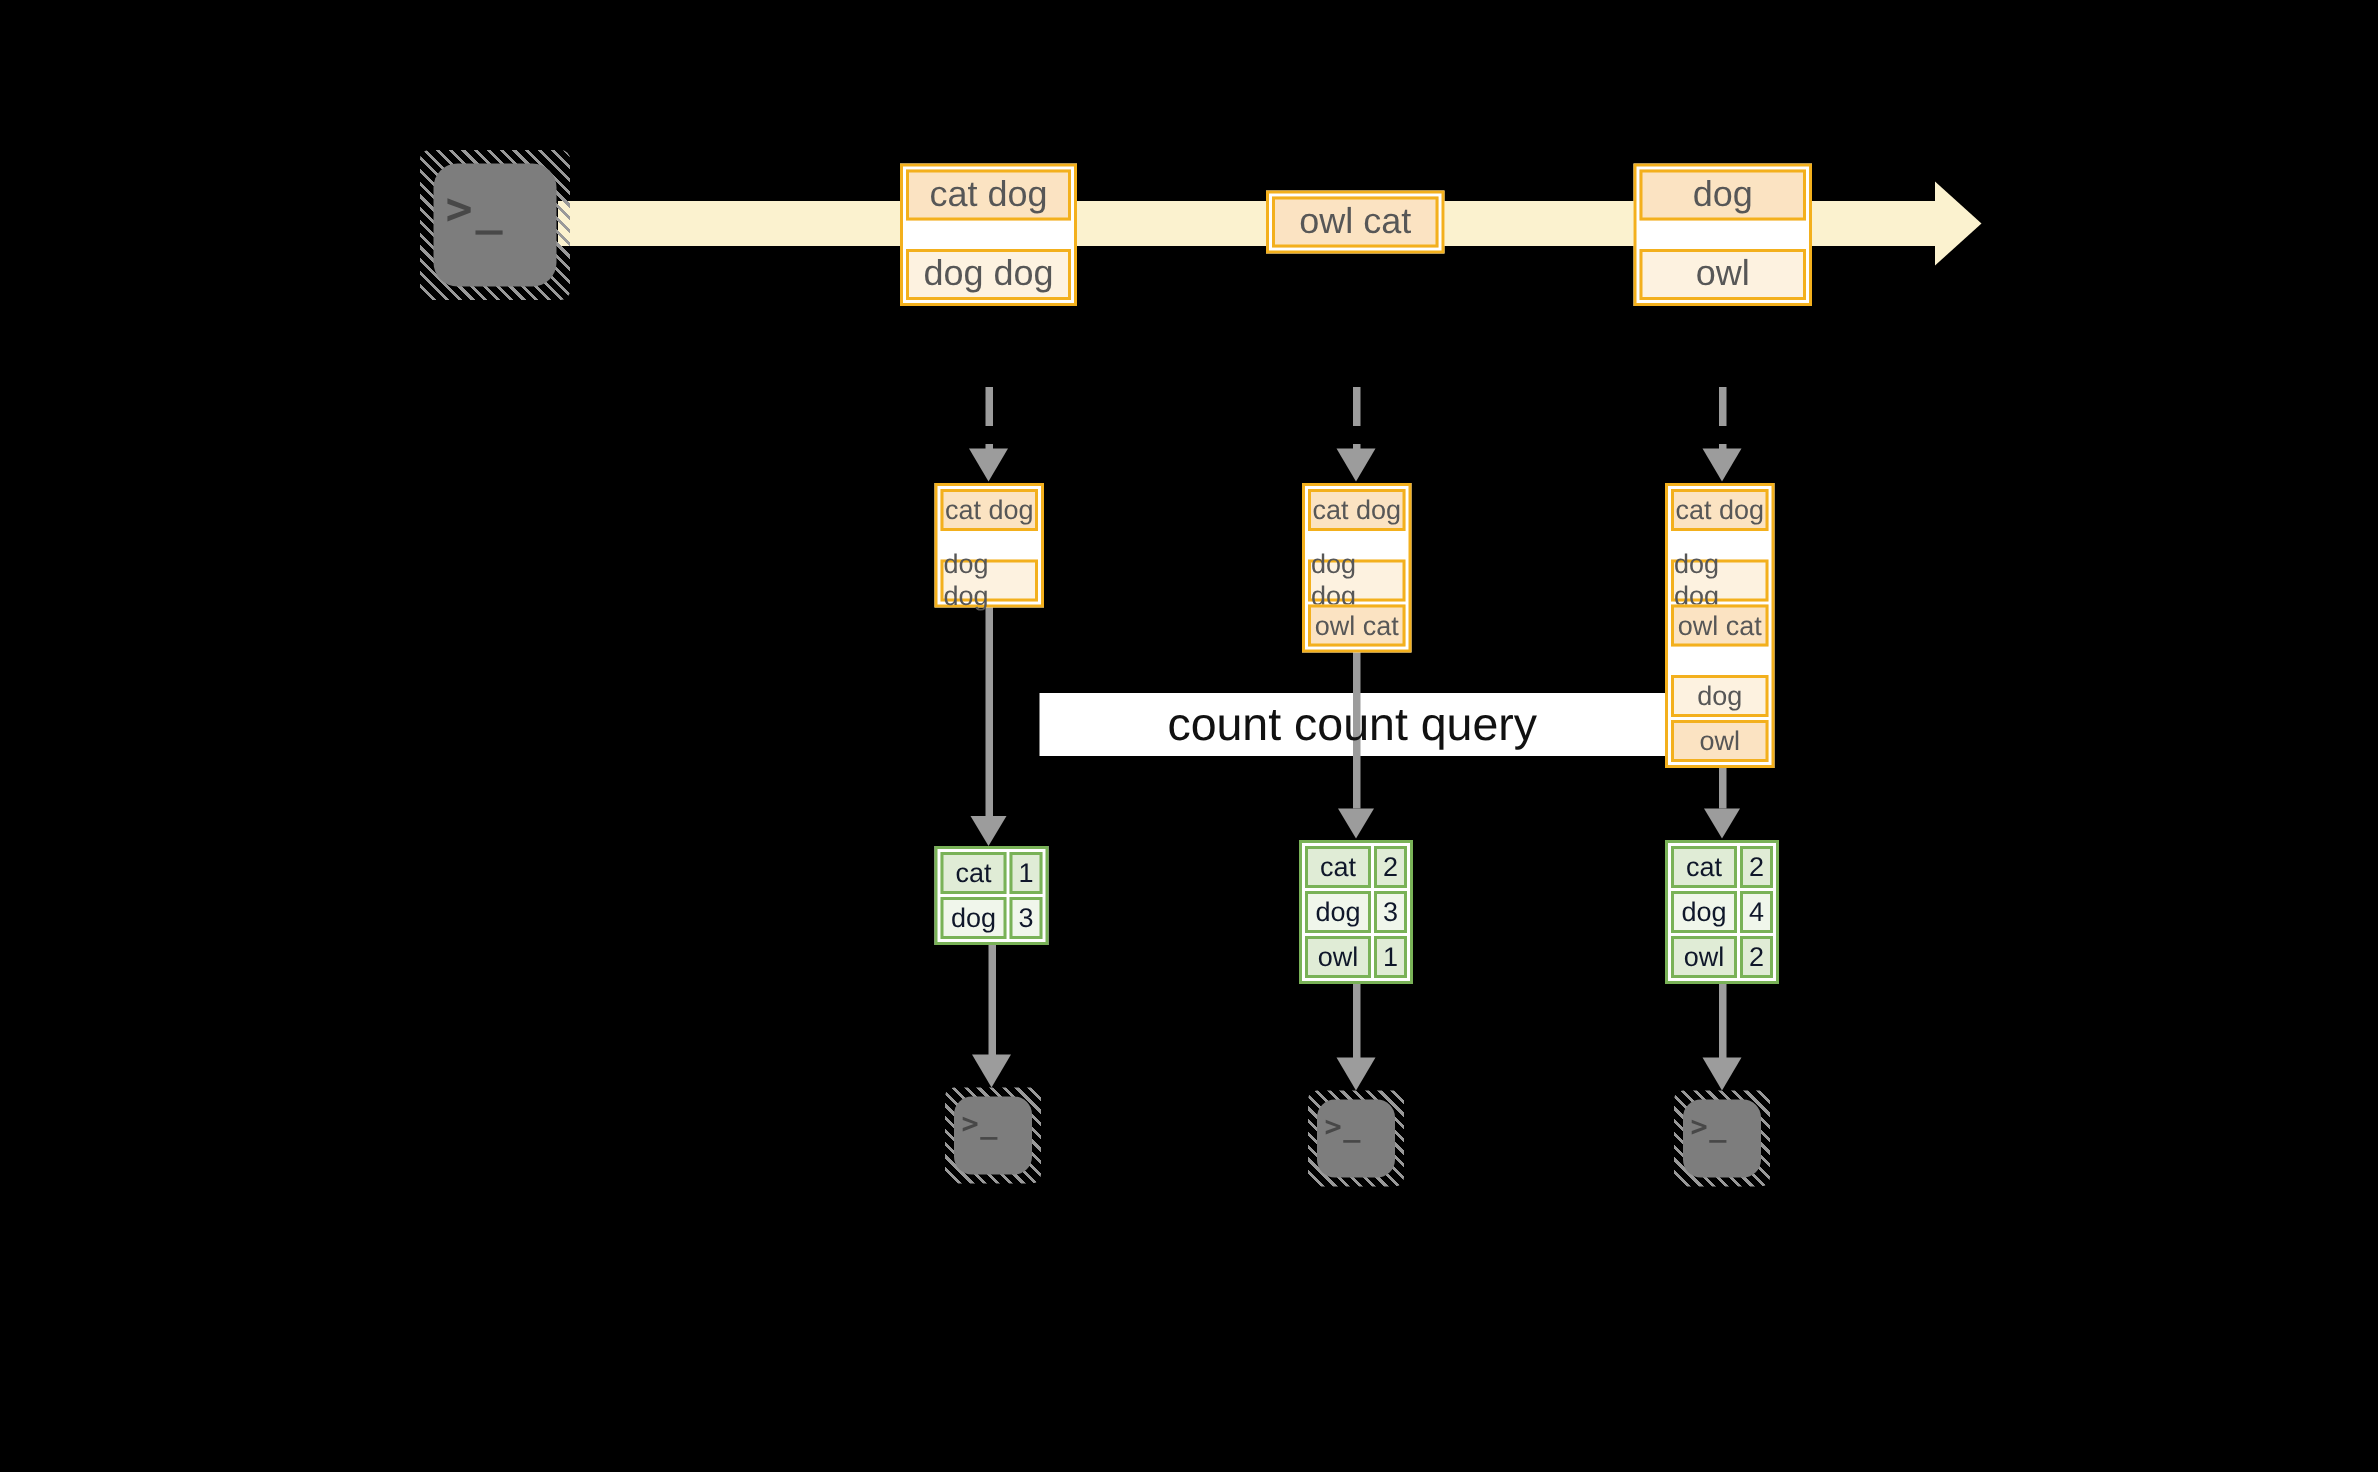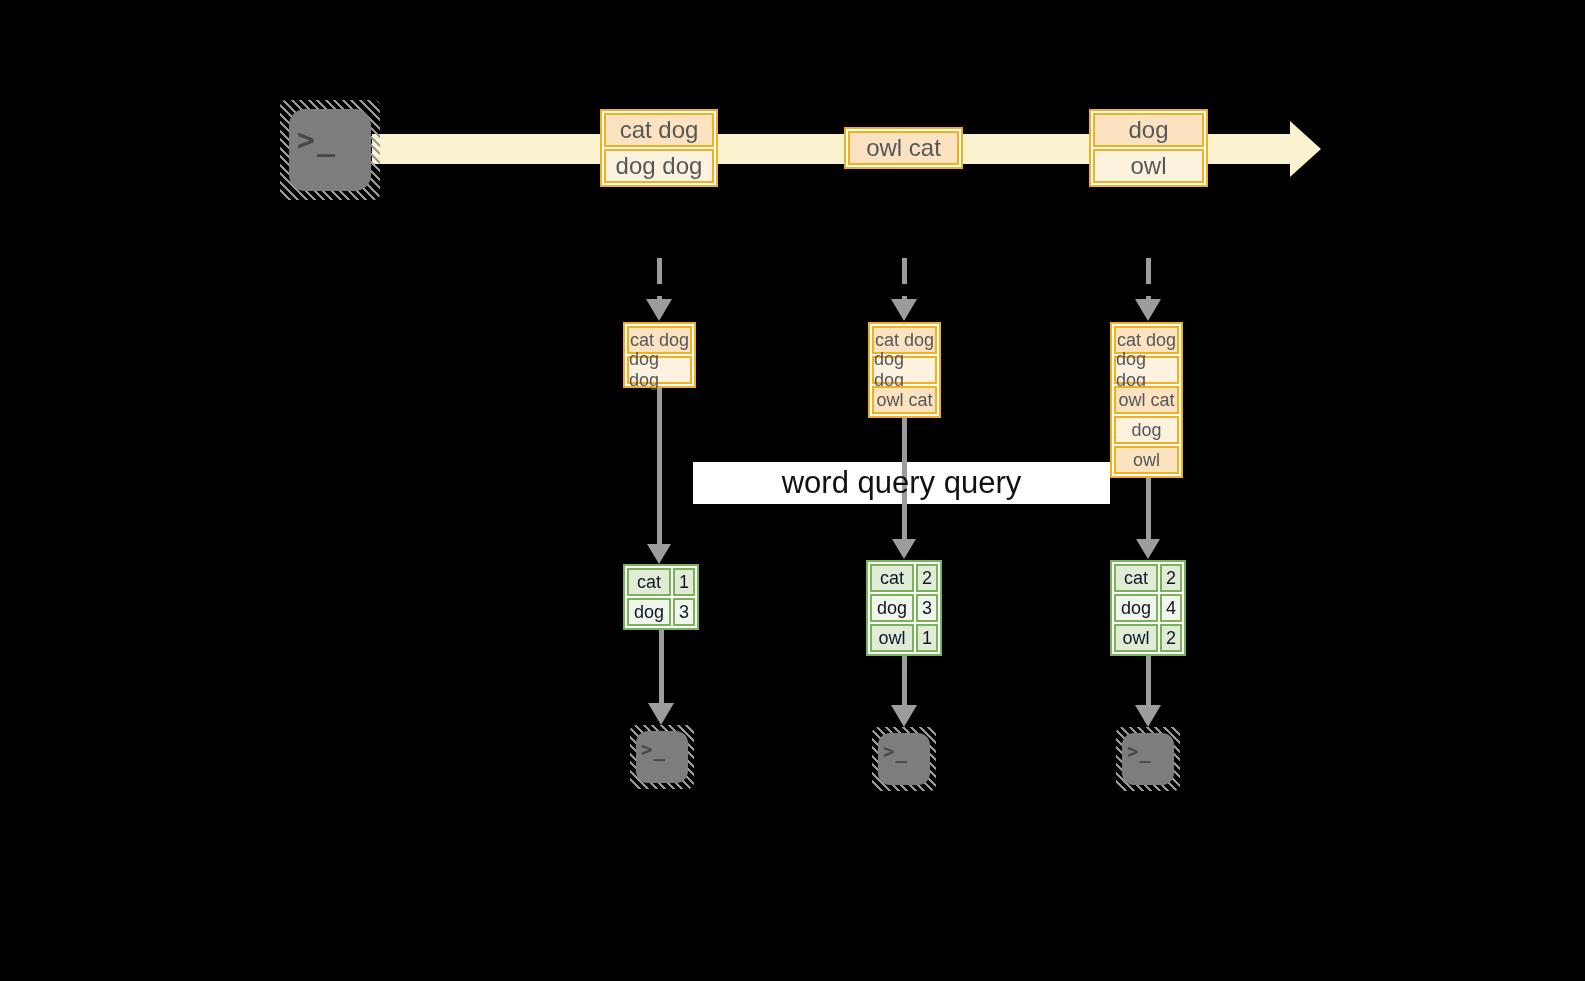--- a/index.html
+++ b/index.html
@@ -13,21 +13,21 @@
     border-top:28px solid transparent;border-bottom:28px solid transparent;
     border-left:31px solid #fbf2cf;}
   
   .obox{position:absolute;box-sizing:border-box;background:#fff;
     border:2px solid #f3b01d;padding:2px;display:flex;flex-direction:column;gap:2px;}
   .obox .ocell{box-sizing:border-box;border:2px solid #f3b01d;
     display:flex;align-items:center;justify-content:center;color:#575757;}
   .tl .ocell{height:34px;font-size:24px;}
   .stack .ocell{height:28px;font-size:18px;}
   .fill-dark{background:#fbe3c2;}
-  .fill-light{background:#fdf2e0;}
+  .fill-light{background:#fdf2e0;margin-top:17px;}
   
   .gtable{position:absolute;box-sizing:border-box;background:#fff;
     border:2px solid #79b257;padding:2px;display:grid;
     grid-template-columns:44px 22px;gap:2px;}
   .gtable .gcell{box-sizing:border-box;border:2px solid #79b257;height:28px;
     display:flex;align-items:center;justify-content:center;
     font-size:18px;color:#0f172a;}
   .g-dark{background:#e0ecd6;}
   .g-light{background:#f0f6eb;}
   
@@ -157,15 +157,15 @@
     <div class="hatch"></div>
     <div class="tbody"></div>
     <div class="glyph">&gt;_</div>
   </div>
   <div class="term term-sm" style="left:1116px;top:727px;">
     <div class="hatch"></div>
     <div class="tbody"></div>
     <div class="glyph">&gt;_</div>
   </div>
 
-  <div class="query-text">word query query</div>
+  <div class="query-text">count count query</div>
 
 </div>
 
 </body></html>

